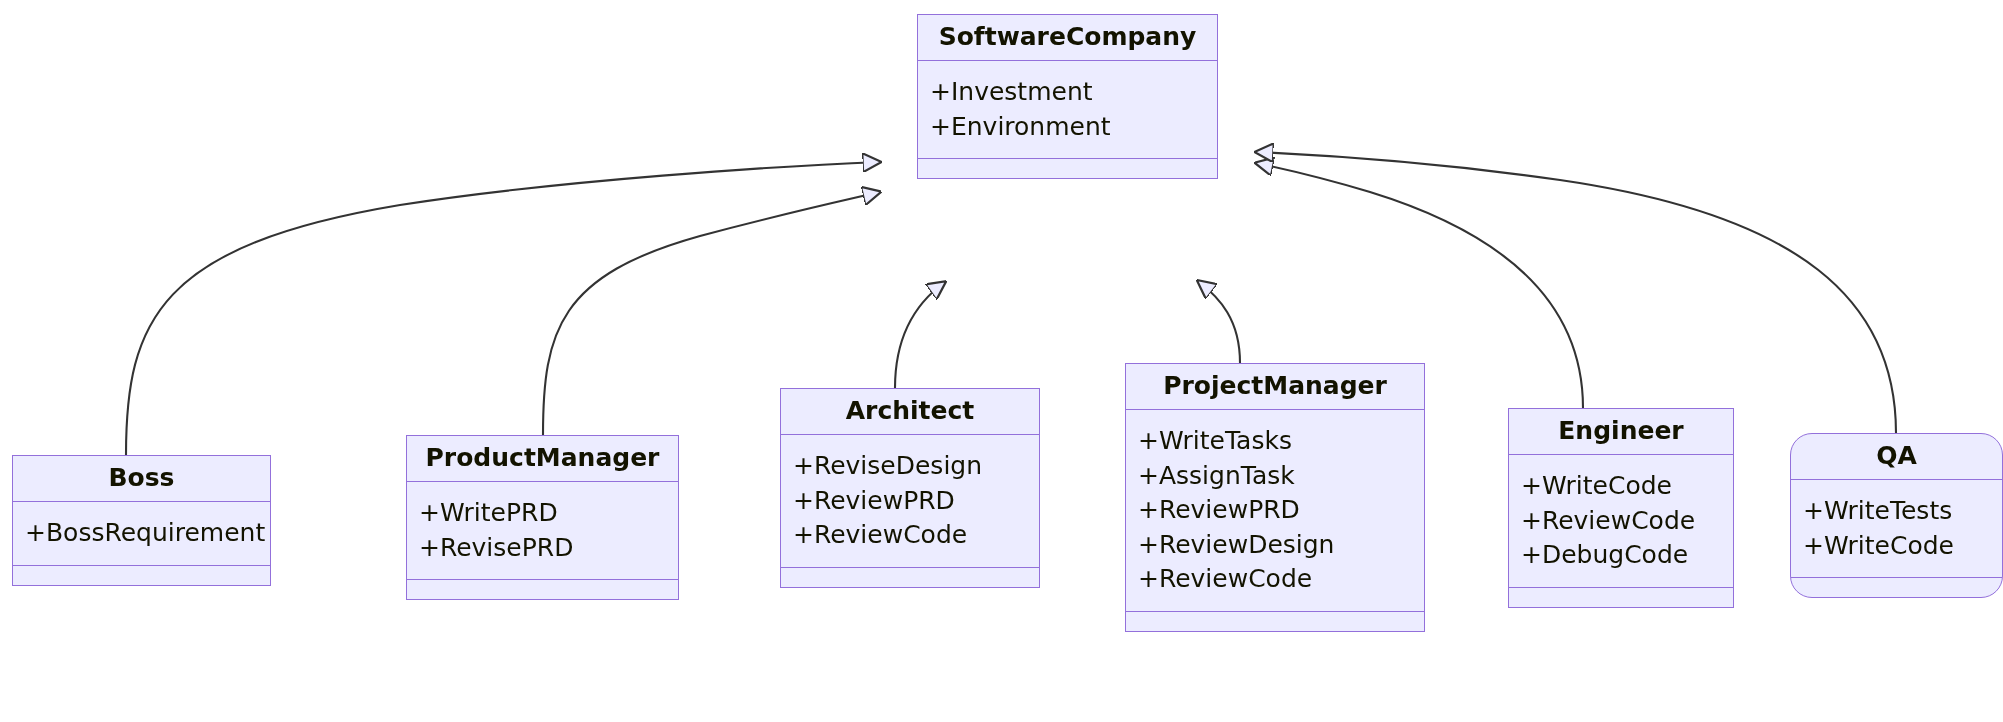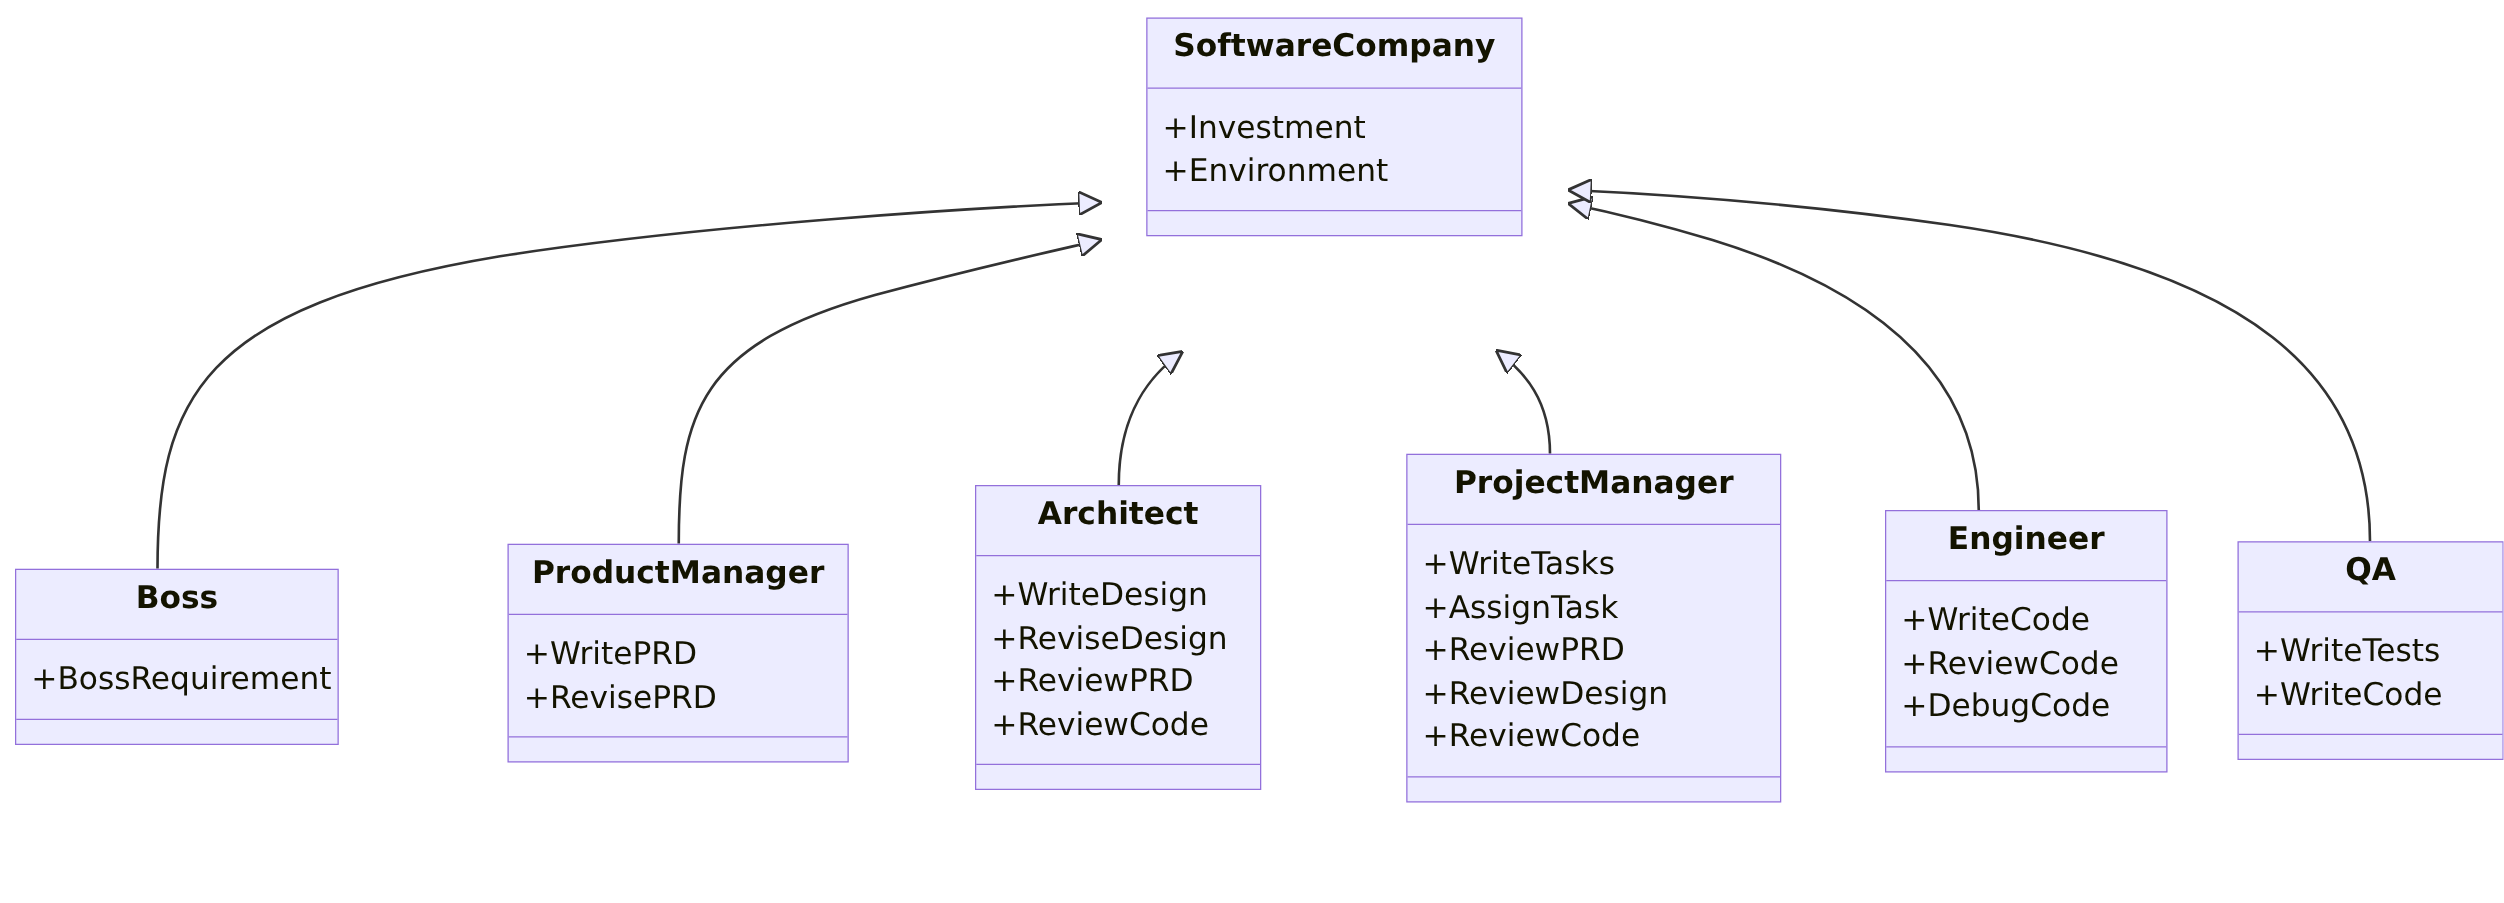--- a/index.html
+++ b/index.html
@@ -29,21 +29,21 @@
     background: #ECECFF;
     border: 1.6px solid #9370DB;
     z-index: 2;
   }
   .uml-title {
     box-sizing: border-box;
     text-align: center;
     font-weight: bold;
     font-size: 25px;
     color: #131300;
-    padding: 8px 10px 19px 10px;
+    padding: 8px 10px 9px 10px;
     border-bottom: 1.6px solid #9370DB;
     line-height: 1.12;
     white-space: nowrap;
   }
   .uml-attrs {
     box-sizing: border-box;
     padding: 14px 4px 14px 12px;
     border-bottom: 1.6px solid #9370DB;
   }
   .uml-attr {
@@ -101,24 +101,23 @@
 
   <div class="uml-class" style="left:406px; top:435px; width:273px;">
     <div class="uml-title">ProductManager</div>
     <div class="uml-attrs">
       <div class="uml-attr">+WritePRD</div>
       <div class="uml-attr">+RevisePRD</div>
     </div>
     <div class="uml-methods"></div>
   </div>
 
-  <div class="uml-class" style="left:780px; top:388px; width:229px;">
+  <div class="uml-class" style="left:780px; top:388px; width:260px;">
     <div class="uml-title">Architect</div>
     <div class="uml-attrs">
-      <div class="uml-attr">+WriteDesign</div>
       <div class="uml-attr">+ReviseDesign</div>
       <div class="uml-attr">+ReviewPRD</div>
       <div class="uml-attr">+ReviewCode</div>
     </div>
     <div class="uml-methods"></div>
   </div>
 
   <div class="uml-class" style="left:1105px; top:363px; width:300px;margin-left:20px;">
     <div class="uml-title">ProjectManager</div>
     <div class="uml-attrs">
@@ -134,21 +133,21 @@
   <div class="uml-class" style="left:1508px; top:408px; width:226px;">
     <div class="uml-title">Engineer</div>
     <div class="uml-attrs">
       <div class="uml-attr">+WriteCode</div>
       <div class="uml-attr">+ReviewCode</div>
       <div class="uml-attr">+DebugCode</div>
     </div>
     <div class="uml-methods"></div>
   </div>
 
-  <div class="uml-class" style="left:1790px; top:433px; width:213px;">
+  <div class="uml-class" style="left:1790px; top:433px; width:213px;border-radius:22px;">
     <div class="uml-title">QA</div>
     <div class="uml-attrs">
       <div class="uml-attr">+WriteTests</div>
       <div class="uml-attr">+WriteCode</div>
     </div>
     <div class="uml-methods"></div>
   </div>
 
 </div>
 

